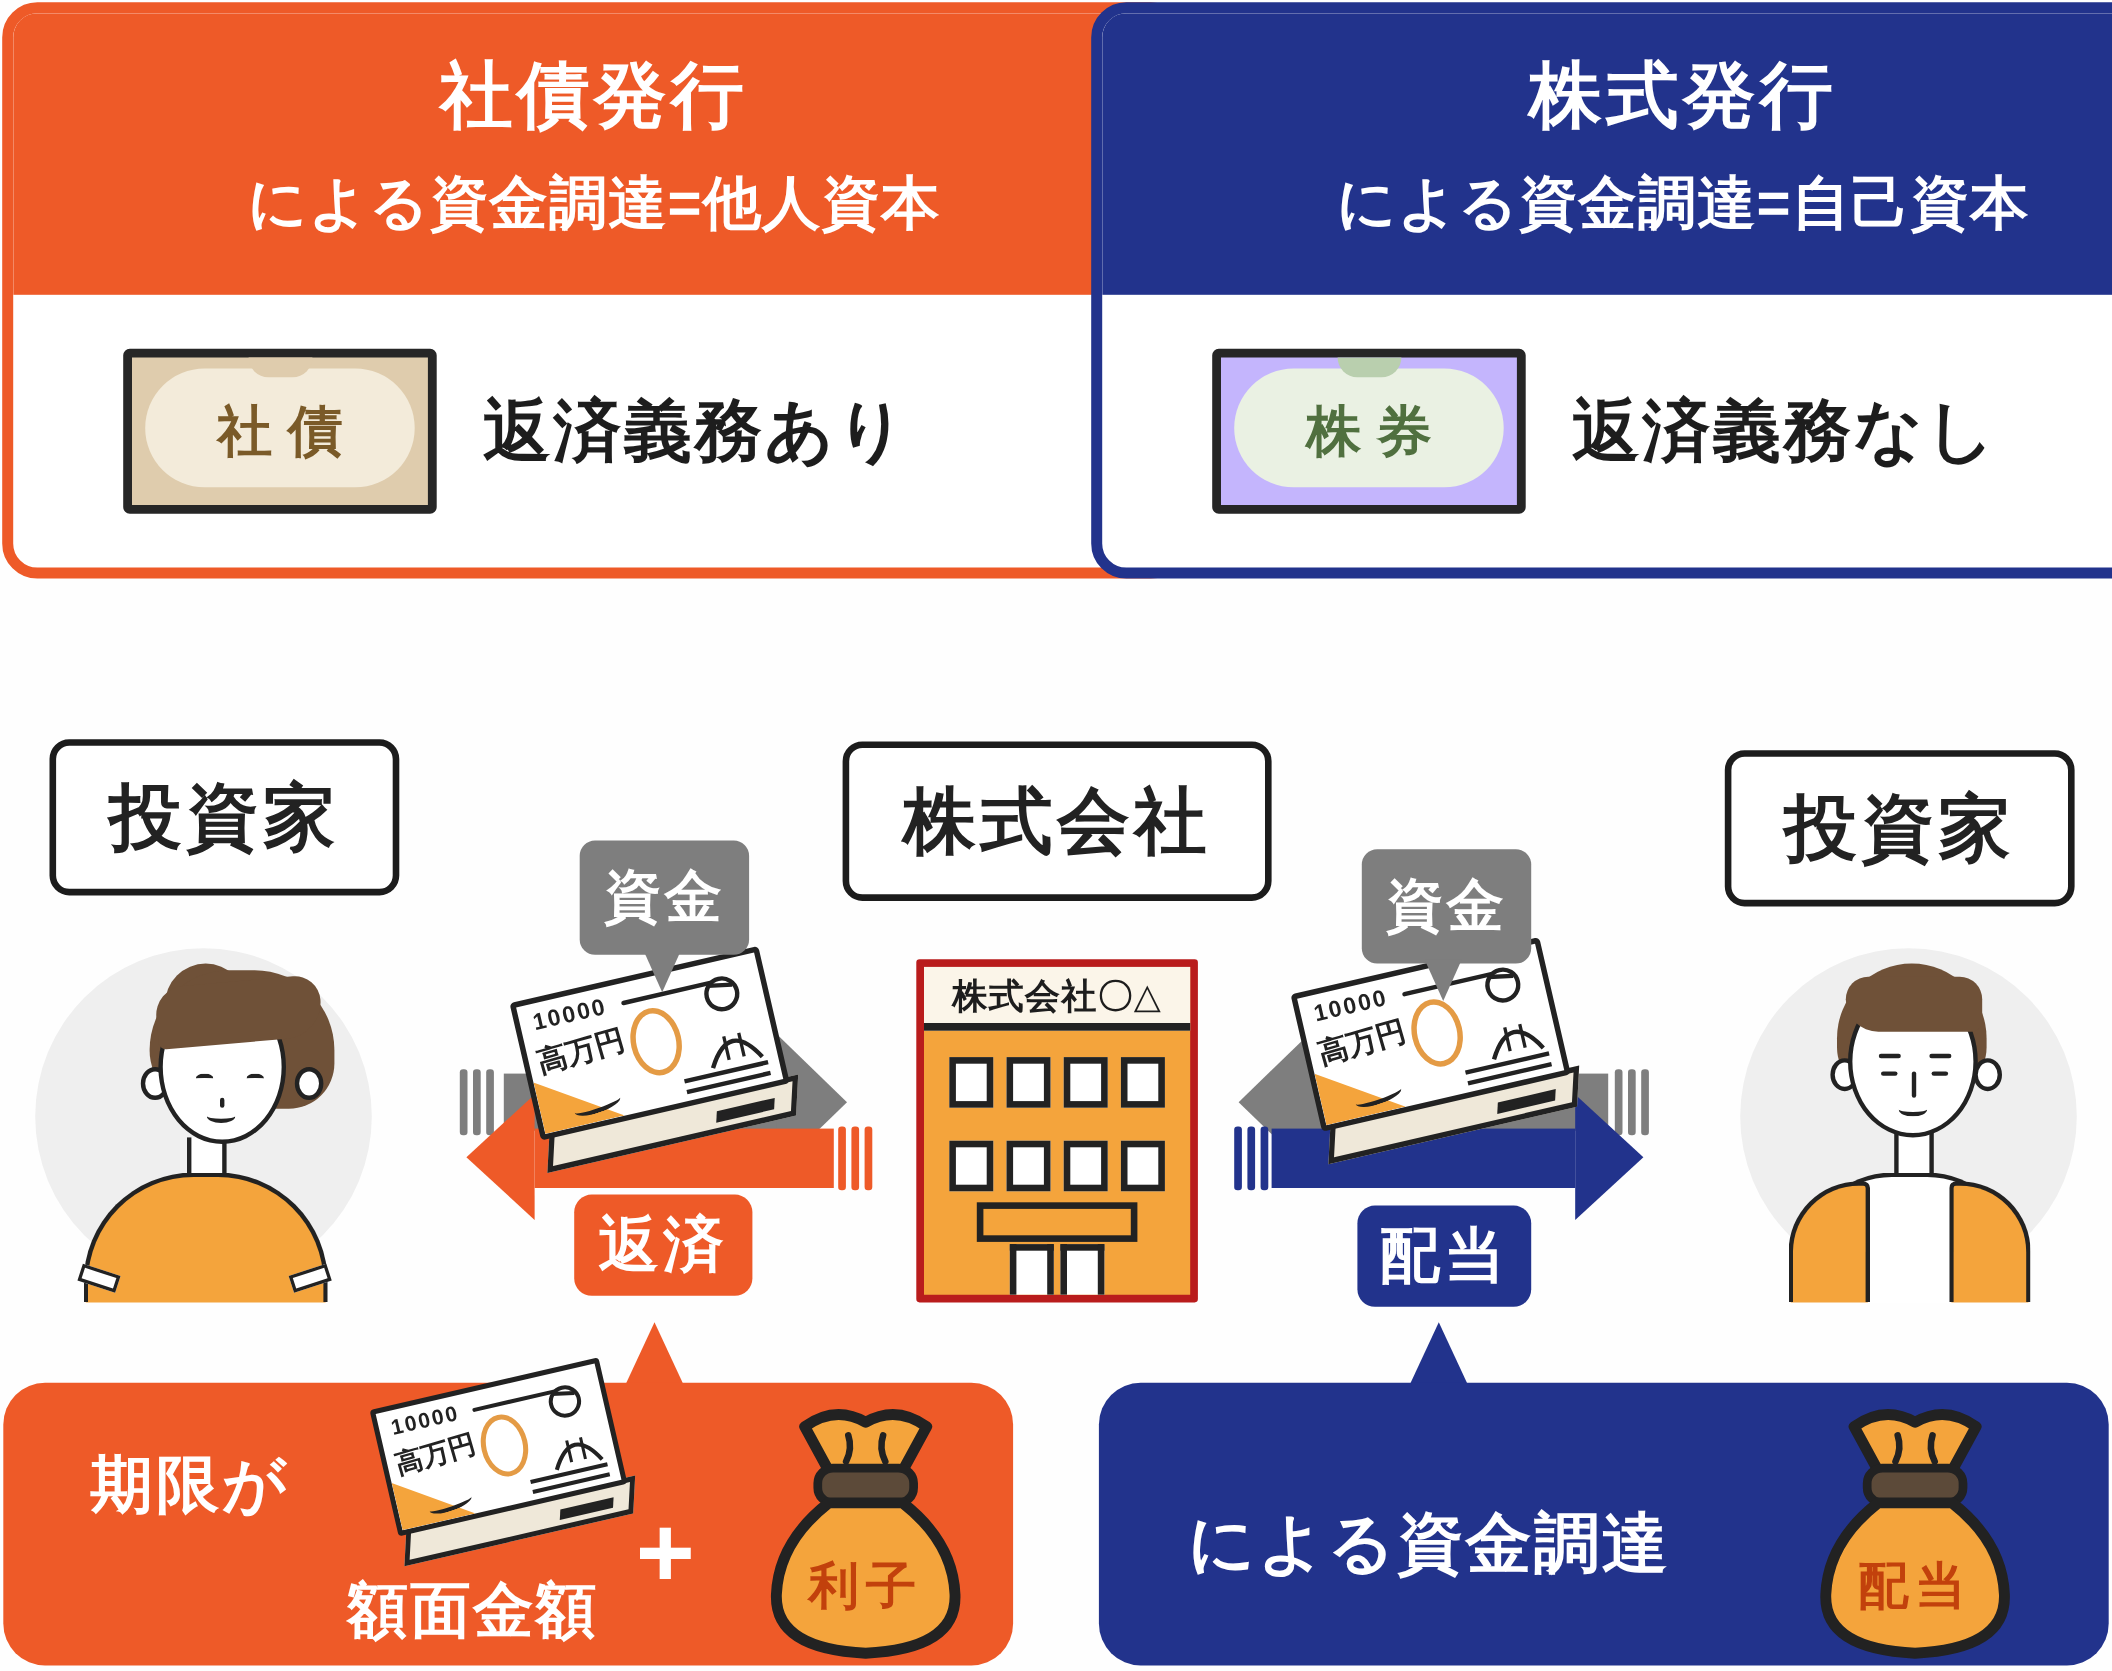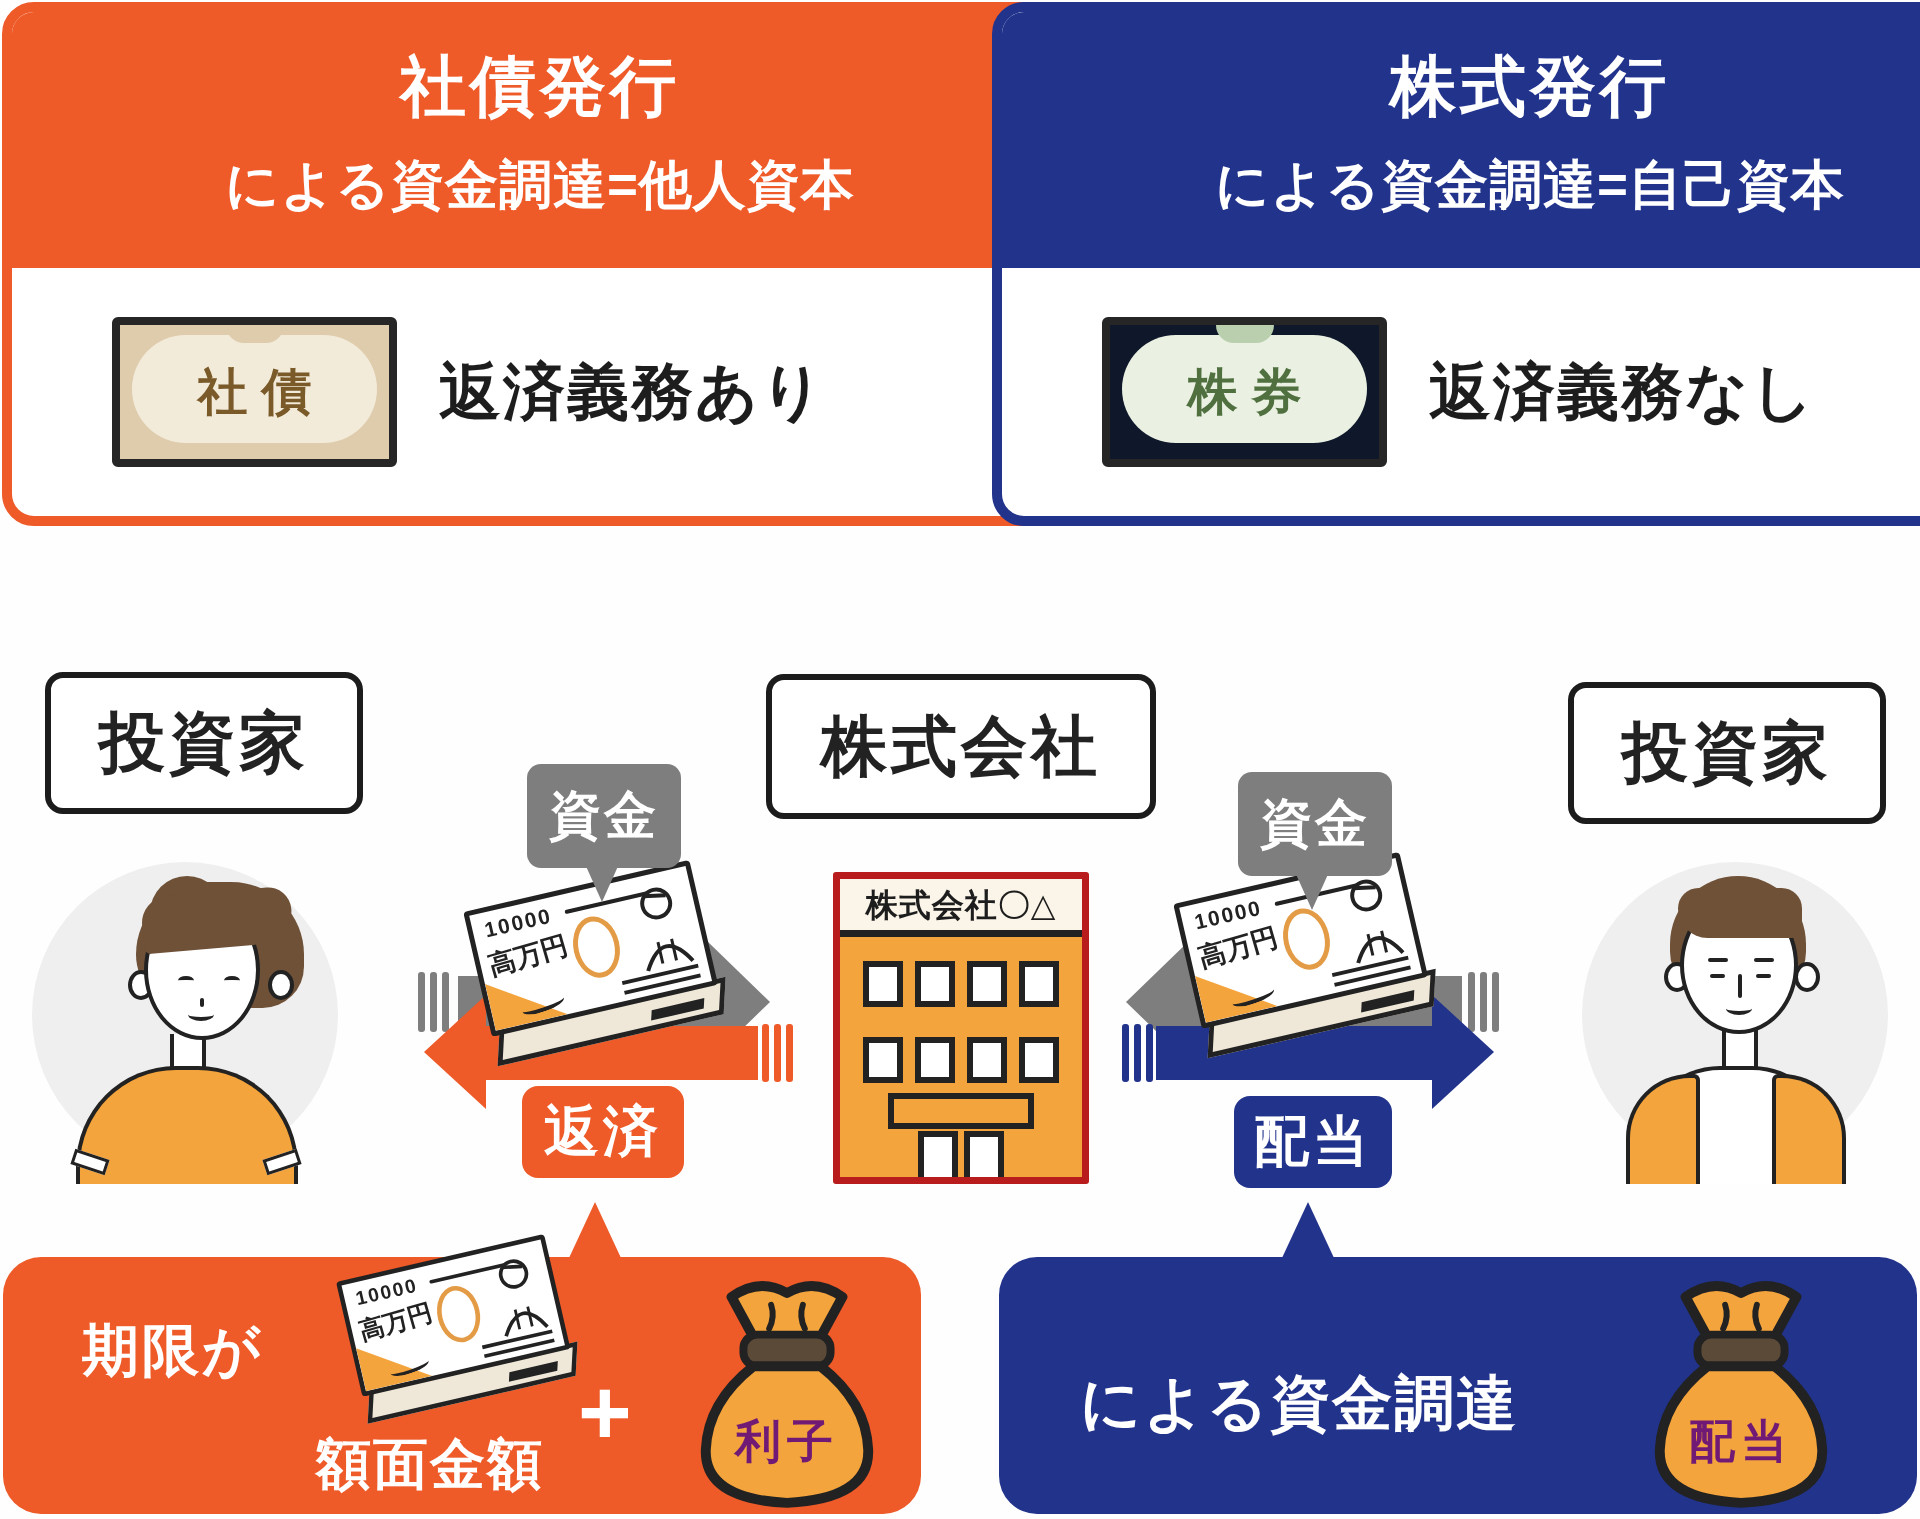--- a/index.html
+++ b/index.html
@@ -19,21 +19,21 @@
   .card-bond  .card-header { background:#EE5A28; }
   .card-stock .card-header { background:#22338C; }
   .card-title { padding-top:30px; font-size:66px; font-weight:800; color:#fff; letter-spacing:4px; }
   .card-subtitle { margin-top:18px; font-size:53px; font-weight:800; color:#fff; letter-spacing:1px; }
   .card-body { height:248px; display:flex; align-items:center; padding-left:100px; }
   .card-note { margin-left:42px; font-size:62px; font-weight:800; color:#1d1d1d; letter-spacing:2px; }
   
   .cert { position:relative; width:285px; height:150px; border:8px solid #262626; border-radius:6px;
           display:flex; align-items:center; justify-content:center; flex:0 0 auto; }
   .cert-bond  { background:#DFCCAD; }
-  .cert-stock { background:#0f172a; }
+  .cert-stock { background:#c4b5fd; }
   .cert-inner { position:absolute; left:12px; right:12px; top:10px; bottom:16px; border-radius:60px; }
   .cert-bond  .cert-inner { background:#F3EBDA; }
   .cert-stock .cert-inner { background:#EAF1E3; }
   .cert-notch { position:absolute; top:0; left:50%; transform:translateX(-50%);
                 width:58px; height:18px; border-radius:0 0 29px 29px; z-index:1; }
   .cert-bond  .cert-notch { background:#DFCCAD; }
   .cert-stock .cert-notch { background:#B9CFAE; }
   .cert-label { position:relative; z-index:2; font-size:50px; font-weight:800; letter-spacing:14px; padding-left:14px; }
   .cert-bond  .cert-label { color:#7A5A28; }
   .cert-stock .cert-label { color:#50703F; }
@@ -128,21 +128,21 @@
               line-height:1.55; letter-spacing:3px; z-index:4; }
   .bill-caption { position:absolute; left:316px; top:1428px; color:#fff; font-size:55px; font-weight:800;
                   letter-spacing:2px; z-index:6; }
   .plus-sign { position:absolute; left:578px; top:1360px; color:#fff; font-size:92px; font-weight:800; z-index:4; }
   .profit-text { position:absolute; left:1080px; top:1364px; color:#fff; font-size:60px; font-weight:800;
                  letter-spacing:2px; z-index:4; }
   
   .bag { position:absolute; width:198px; height:236px; z-index:5; }
   .bag svg { width:100%; height:100%; }
   .bag-label { position:absolute; left:0; right:0; top:57%; text-align:center;
-               font-size:46px; font-weight:800; color:#701a75; letter-spacing:6px; }
+               font-size:46px; font-weight:800; color:#c2410c; letter-spacing:6px; }
   .bag-interest { left:688px;  top:1276px; }
   .bag-dividend { left:1642px; top:1276px; }
   
   .avatar { position:absolute; width:306px; height:400px; z-index:2; }
   .av-woman { left:32px;  top:862px; }
   .av-man   { left:1582px; top:862px; }
   .av-circle { position:absolute; left:0; top:0; width:306px; height:306px; border-radius:50%; background:#EFEFEF; }
   .av-part { position:absolute; }
   .hairc { background:#6F5138; }
   .skin  { background:#fff; border:4px solid #222; }

